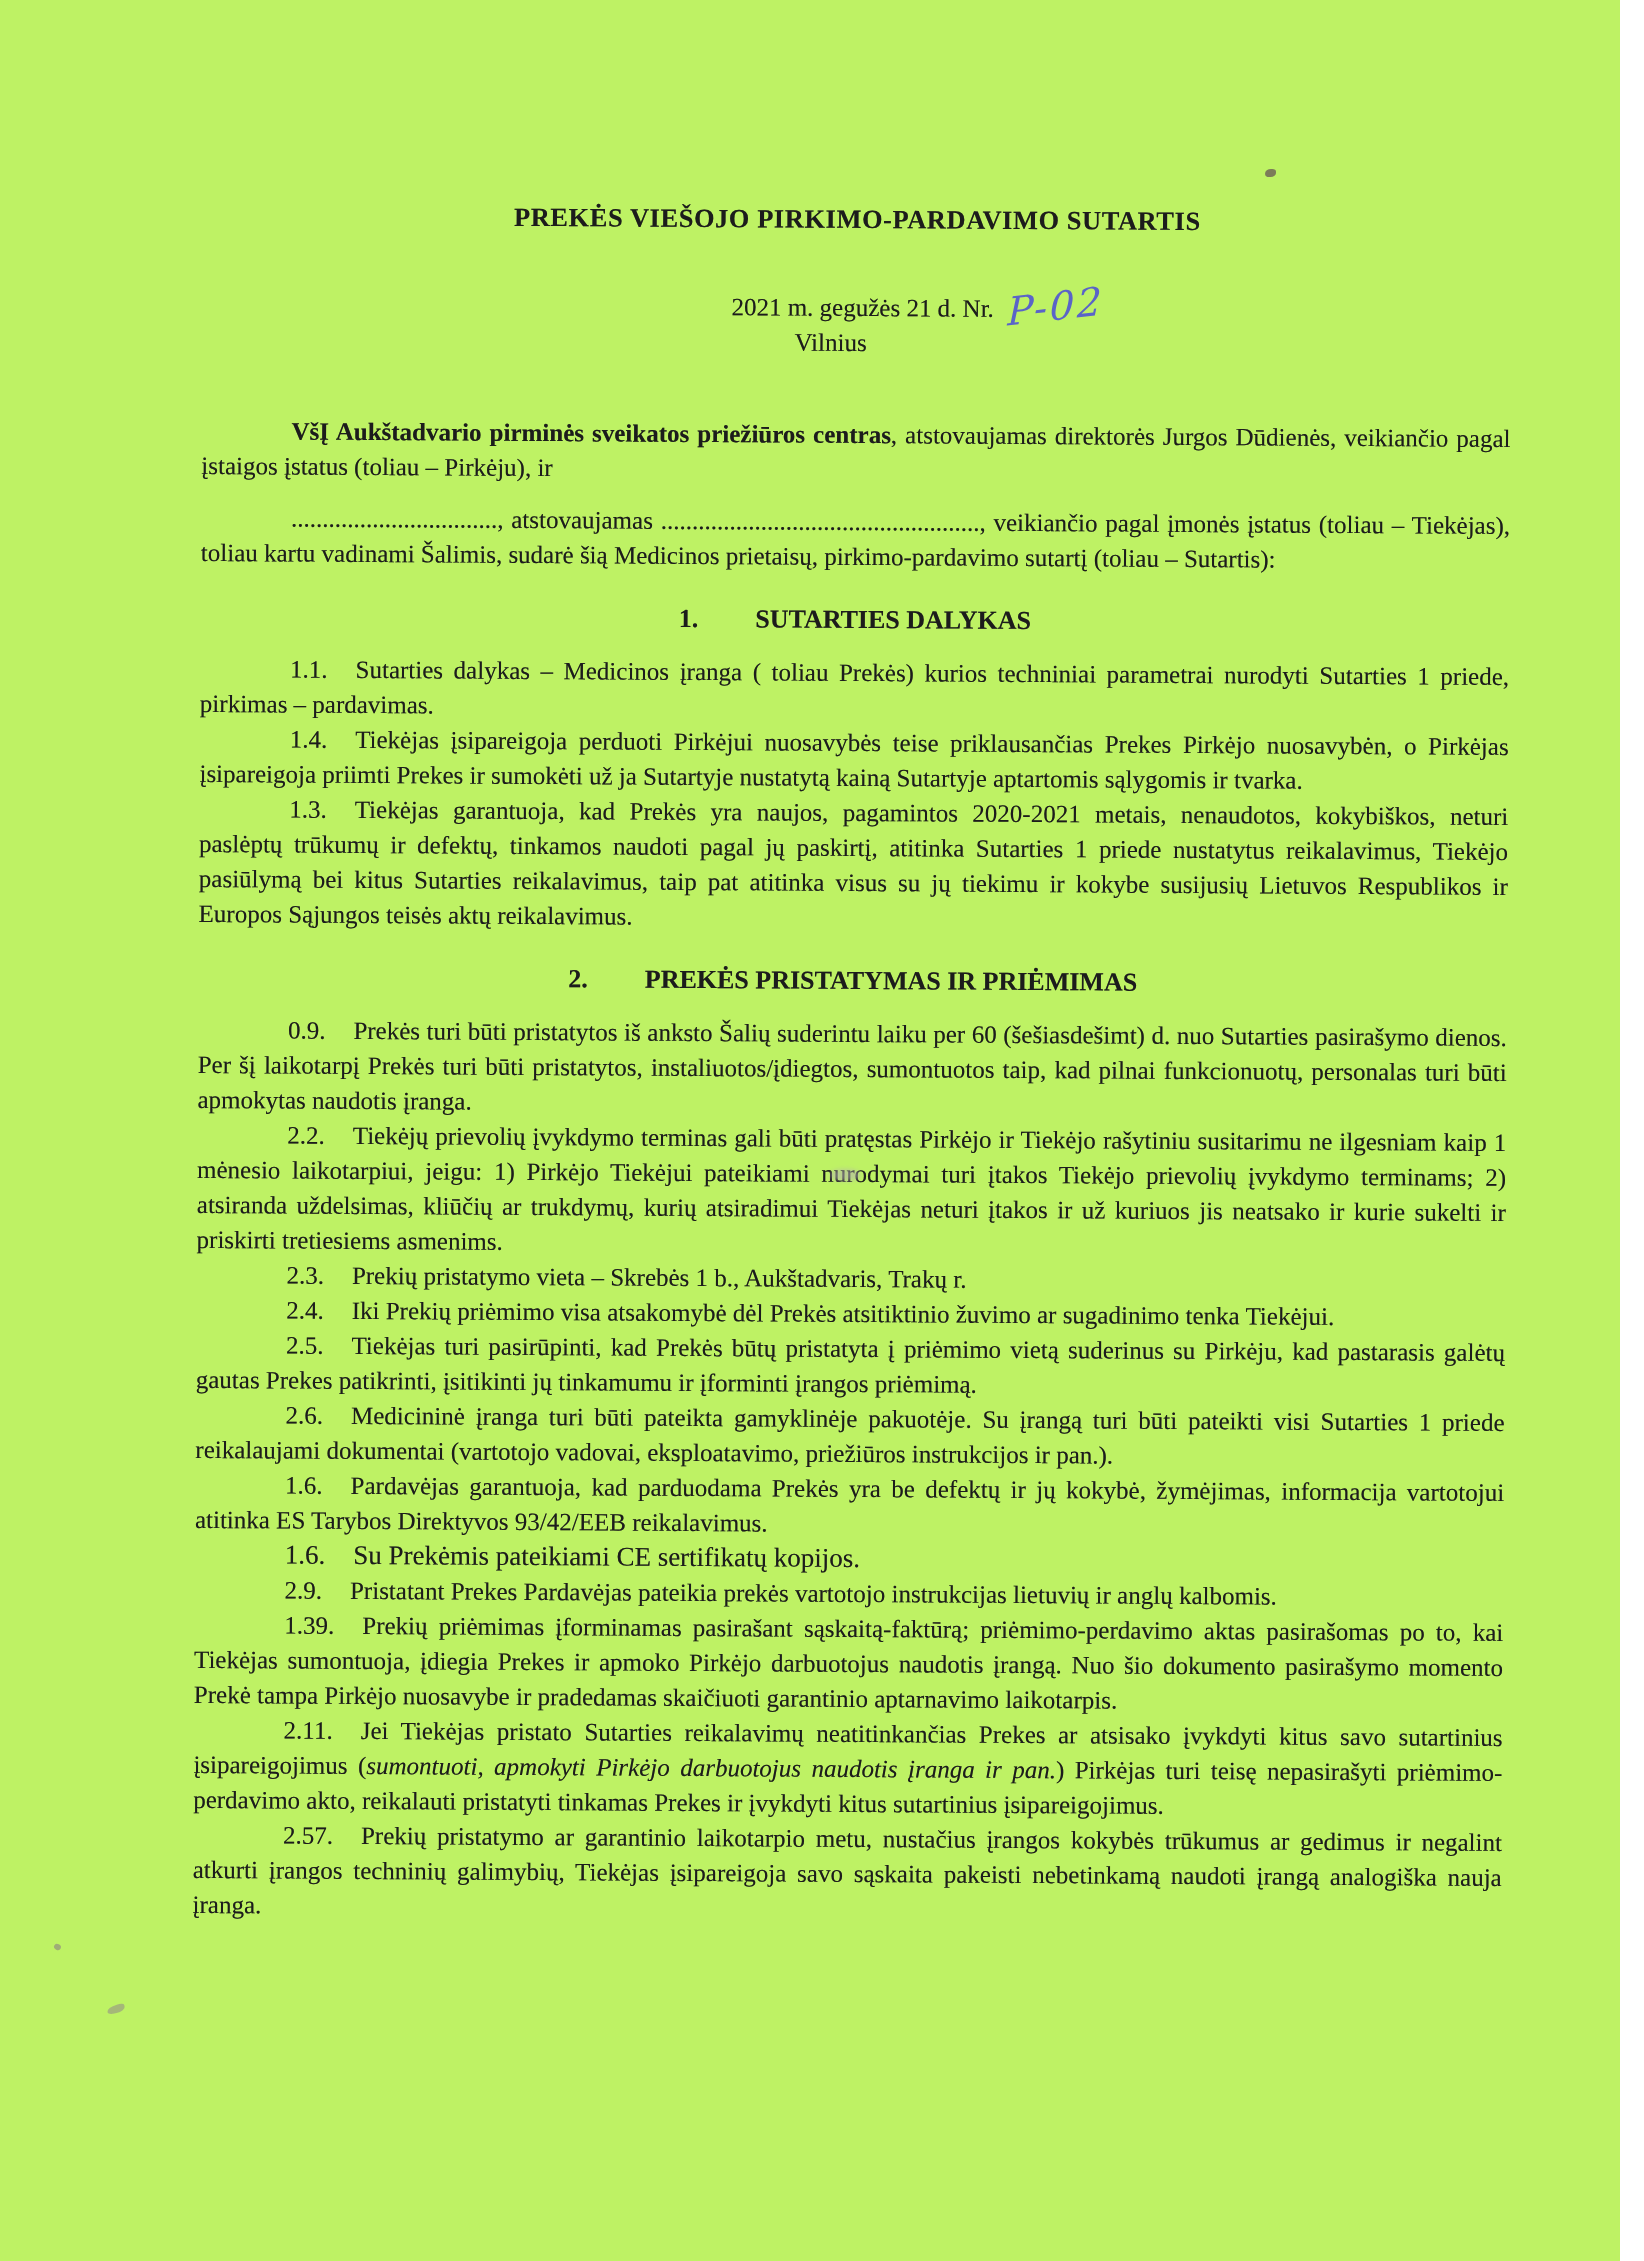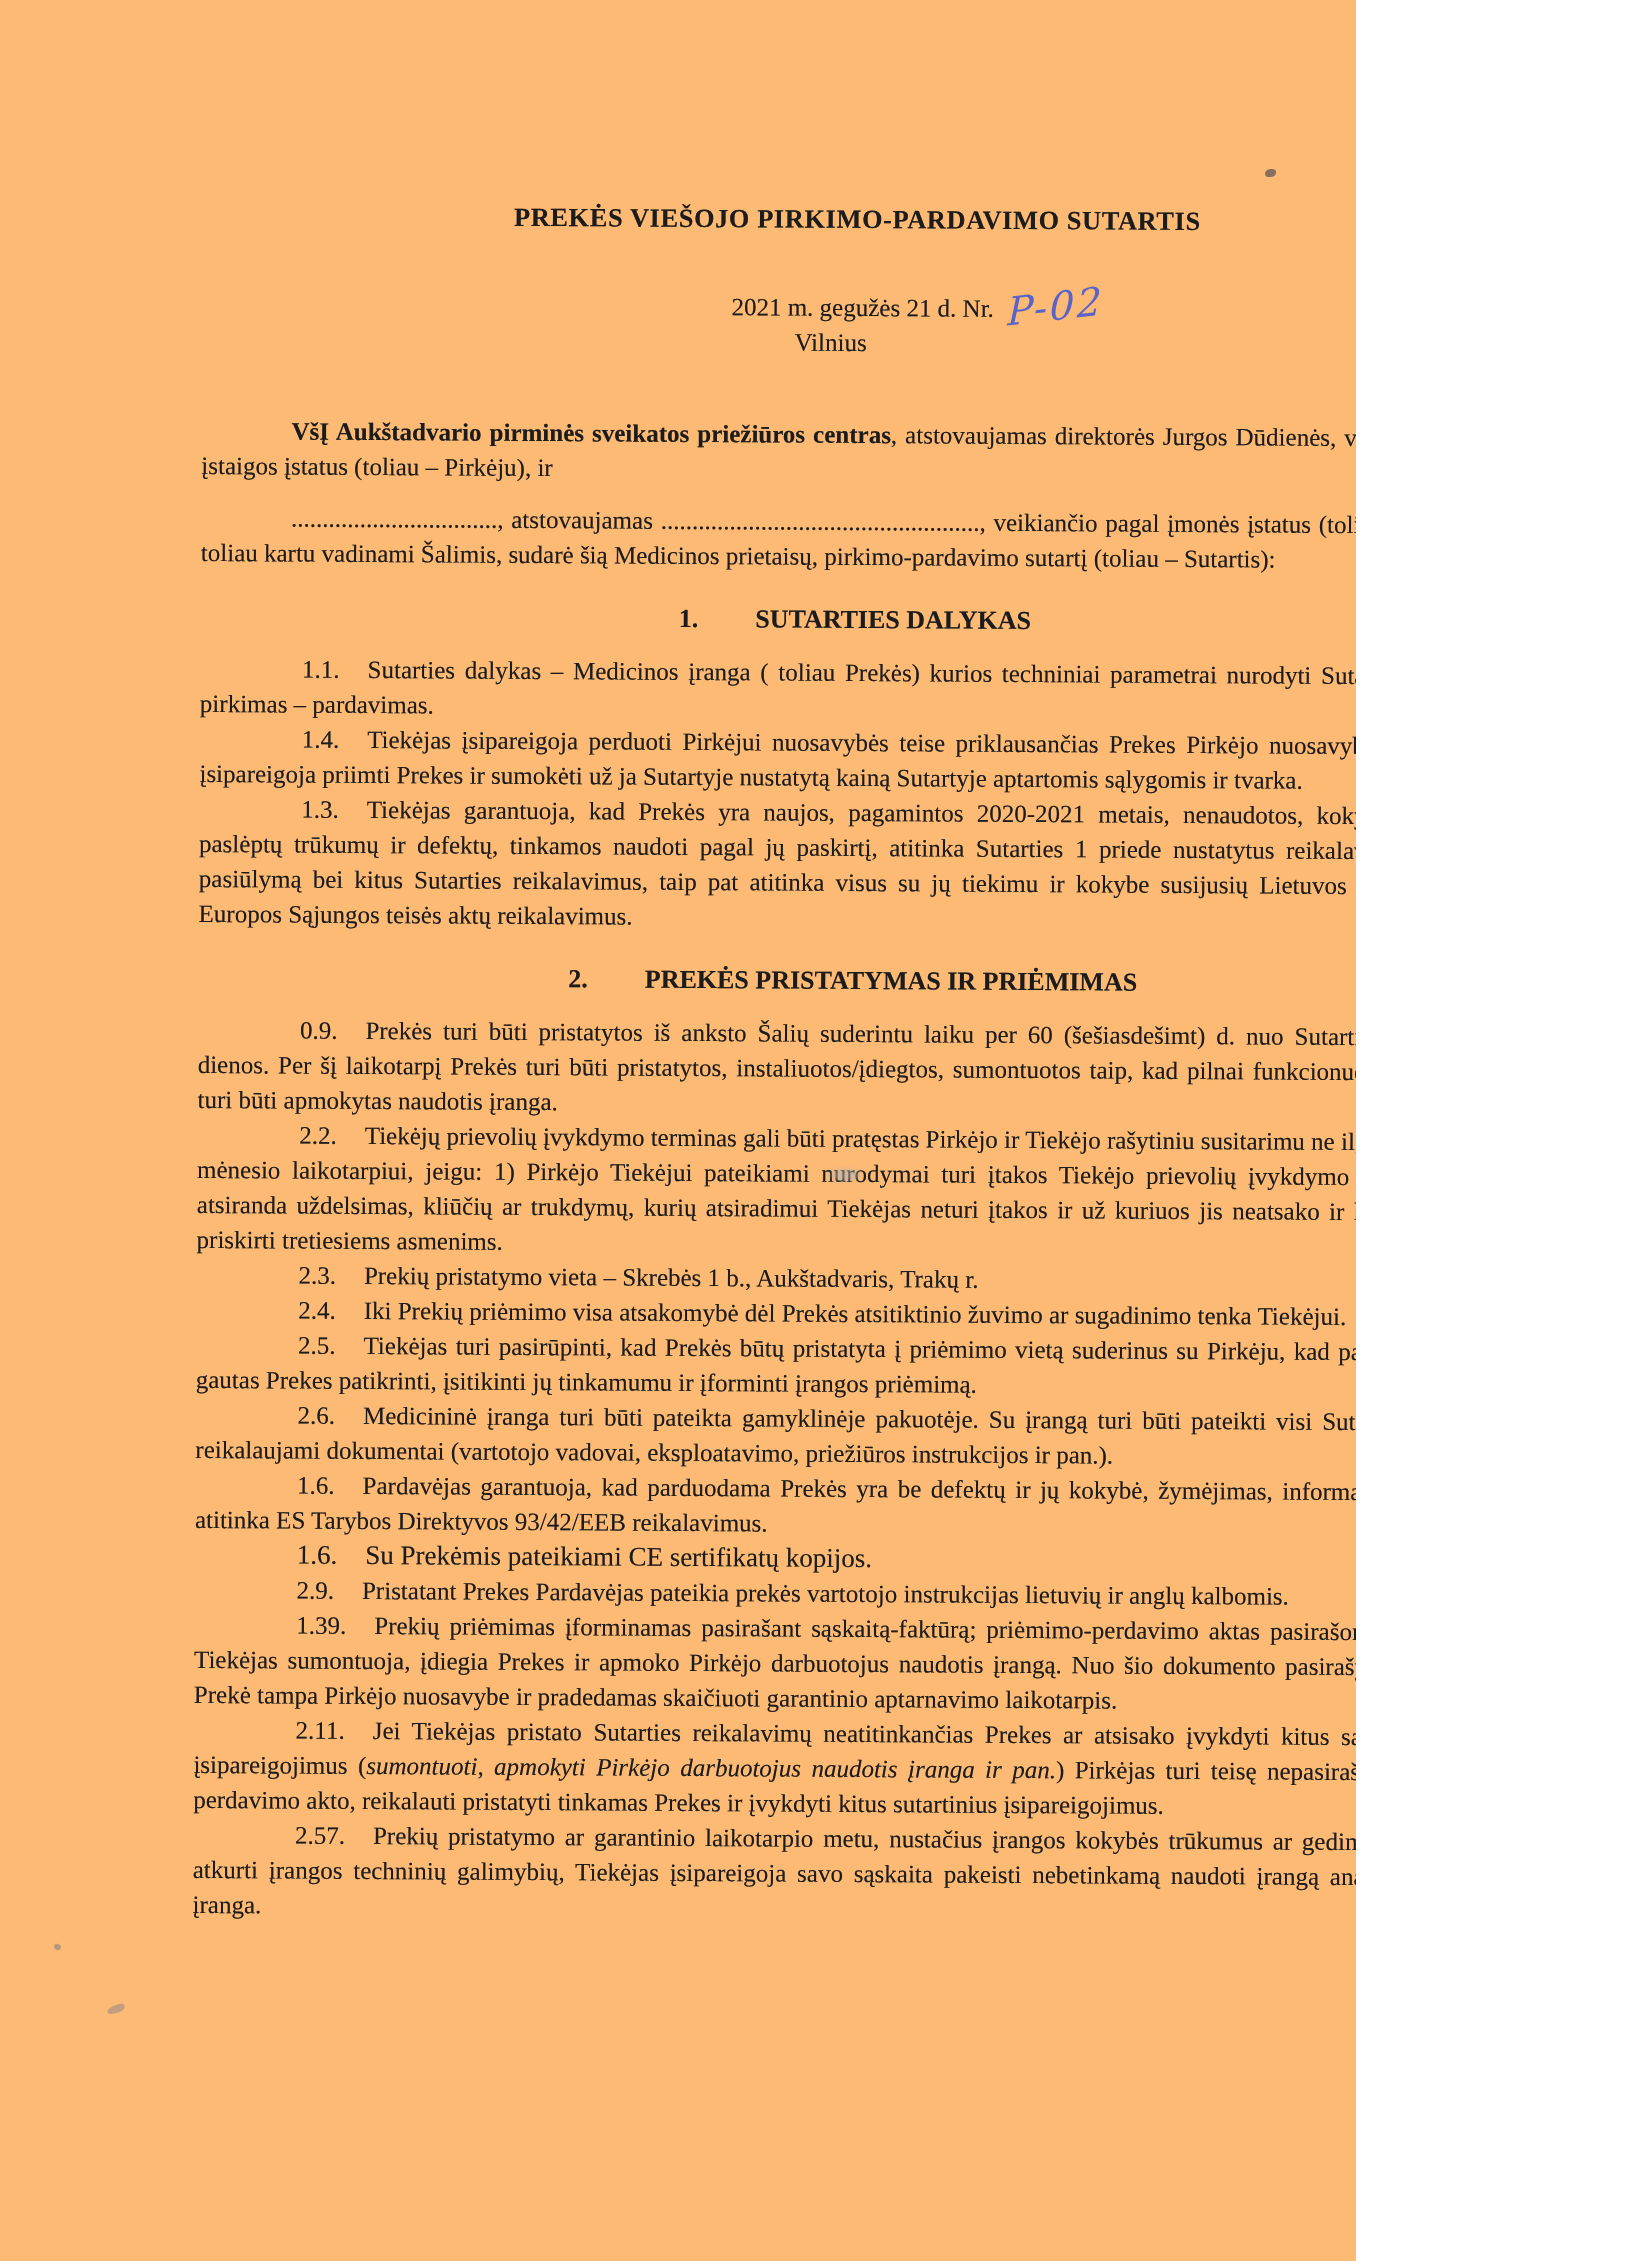--- a/index.html
+++ b/index.html
@@ -1,18 +1,18 @@
 <!DOCTYPE html>
 <html style="font-size:10.3px"><head>
 <meta charset="utf-8">
 <style>
   html,body { margin:0; padding:0; background:#ffffff; }
   .sheet {
-    position:relative; width:1356px; height:2261px;
-    background:#fdba74; overflow:hidden;
+    position:relative; width:1620px; height:2261px;
+    background:#bef264; overflow:hidden;
     font-family:"Liberation Serif", serif;
     color:#1c1c1c;
   }
   .content {
     position:absolute; left:203px; top:200px; width:1309px;
     transform:rotate(0.35deg); transform-origin:0 0;
     text-shadow:0 0 0.4px rgba(20,20,20,0.45);
   }
   .doc-title {
     margin:0 0 50px 0; text-align:center;
@@ -37,21 +37,21 @@
   }
   p.intro { margin-top:57px; }
   p.supplier { margin-top:17px; }
   .b { font-weight:bold; }
   .i { font-style:italic; }
   p.heading {
     margin:28px 0 18px 0; text-align:center; text-indent:0;
     font-size:26px; font-weight:bold; line-height:35px;
   }
   .hnum { margin-right:57px; }
-  .cnum { margin-right:28px;margin-left:12px; }
+  .cnum { margin-right:28px; }
   p.bigger { font-size:27px; }
   .artifact { position:absolute; }
   .speck-a { left:1265px; top:169px; width:11px; height:8.4px; background:#6b5e56; opacity:.8; border-radius:62% 38% 55% 45%; }
   .speck-b { left:54px;  top:1944px; width:7px; height:5.8px;  background:#8a7f83; opacity:.6; border-radius:50%; transform:rotate(25deg); }
   .speck-c { left:107px; top:2005px; width:18px; height:8.4px; background:#8f868b; opacity:.55; border-radius:70% 30% 60% 40%; transform:rotate(-14deg); }
   .smudge-a { left:830px; top:1169px; width:30px; height:11.6px; background:#b5b3b1; opacity:.55; border-radius:45%; filter:blur(1.9px); }
 </style>
 </head>
 <body>
 

